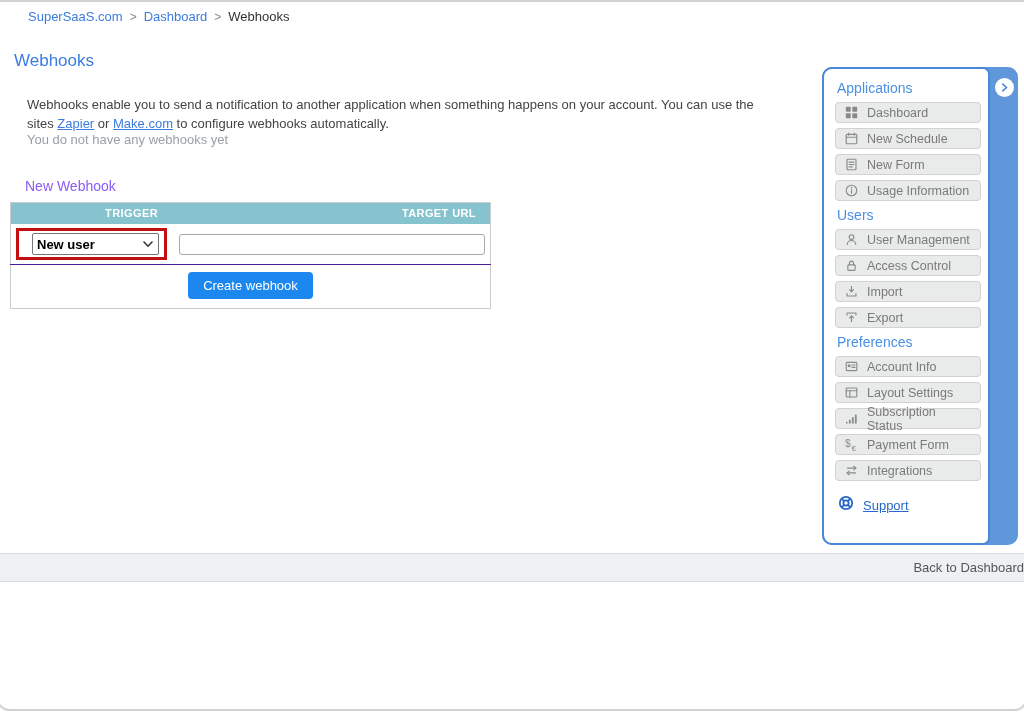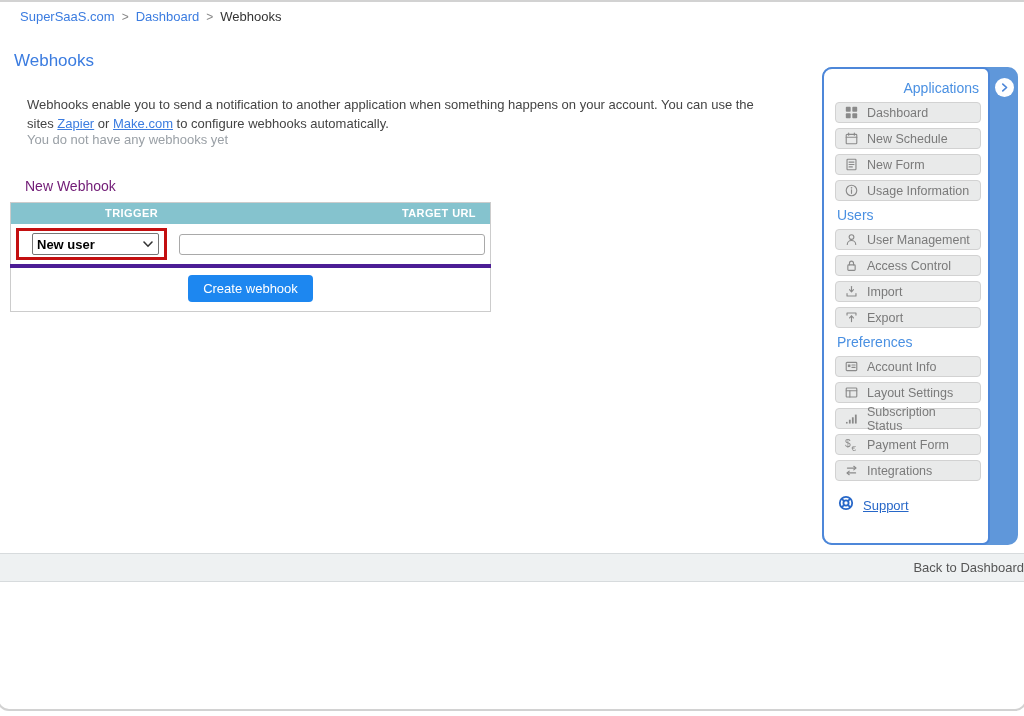--- a/index.html
+++ b/index.html
@@ -5,41 +5,41 @@
   * { margin:0; padding:0; box-sizing:border-box; }
   html,body { width:1024px; height:716px; background:#fff;
     font-family:"Liberation Sans","DejaVu Sans",sans-serif; }
   body { position:relative; overflow:hidden; }
 
   
   .page-card { position:absolute; left:-3px; right:-3px; top:0; height:711px;
     border:2px solid #d2d2d2; border-radius:0 0 12px 12px; pointer-events:none; }
 
   
-  .breadcrumb { position:absolute; left:20px; top:9px; font-size:13px; color:#555; }
+  .breadcrumb { position:absolute; left:28px; top:9px; font-size:13px; color:#555; }
   .breadcrumb a { color:#3b7ce0; text-decoration:none; cursor:pointer; }
   .crumb-sep { color:#888; margin:0 7px; font-size:12px; }
   .crumb-current { color:#333; }
 
   
   .page-title { position:absolute; left:14px; top:51px; font-size:17px; color:#3b7ce0; }
   .intro { position:absolute; left:27px; top:95px; width:752px; font-size:13px;
     color:#444; line-height:19px; }
   .intro a { color:#3b7ce0; text-decoration:underline; cursor:pointer; }
   .empty-state { position:absolute; left:27px; top:132px; font-size:13px; color:#9aa0a6; }
-  .section-title { position:absolute; left:25px; top:178px; font-size:14px; color:#701a75; }
+  .section-title { position:absolute; left:25px; top:178px; font-size:14px; color:#8b5cf6; }
 
   
   .wh-table { position:absolute; left:10px; top:202px; width:477px;
     border-collapse:collapse; background:#fff; border:1px solid #ccc; }
   .wh-table th { background:#85c3ce; color:#fff; font-size:11px; font-weight:bold;
     letter-spacing:.4px; text-align:right; padding:4px 14px 5px; }
   .wh-table th.col-trigger { width:153px; }
   .wh-table td { padding:4px 5px; }
-  .submit-row td { border-top:4px solid #4c1d95; text-align:center; padding:7px 0 9px; }
+  .submit-row td { border-top:1px solid #4c1d95; text-align:center; padding:7px 0 9px; }
 
   .red-box { display:inline-block; border:3px solid #c30f10; padding:2px 5px 2px 13px; }
   .sel-wrap { position:relative; display:inline-block; }
   .sel-wrap select { appearance:none; -webkit-appearance:none; width:127px; height:22px;
     border:1px solid #767676; border-radius:2px; background:#fff; font-weight:bold;
     font-size:13px; font-family:inherit; padding:0 20px 0 4px; color:#000; cursor:pointer; }
   .sel-caret { position:absolute; right:6px; top:8px; pointer-events:none; }
 
   .url-input { width:306px; height:21px; border:1px solid #a9a9a9; border-radius:3px;
     margin-left:2px; font-size:13px; padding:0 5px; }
@@ -50,21 +50,21 @@
   
   .sidebar { position:absolute; left:822px; top:67px; width:196px; height:478px;
     background:#5f97da; border-radius:10px; }
   .sidebar-inner { position:absolute; left:0; top:0; width:168px; height:478px;
     background:#fff; border:2px solid #4d87d9; border-radius:10px 7px 7px 10px;
     padding:9px 9px 8px 11px; }
   .collapse-btn { position:absolute; right:4px; top:11px; width:19px; height:19px;
     background:#fff; border-radius:50%; cursor:pointer; display:flex;
     align-items:center; justify-content:center; }
   .sb-head { color:#4a90e2; font-size:14px; margin:6px 0 6px 2px; }
-  .sb-head.first { margin-top:2px;text-align:right; }
+  .sb-head.first { margin-top:2px; }
   .sb-btn { display:flex; align-items:center; gap:8px; width:146px; height:21px;
     background:#e9eaea; border:1px solid #d2d2d2; border-radius:4px; margin-bottom:5px;
     padding:0 7px; font-size:12.5px; color:#7a7a7a; cursor:pointer; }
   .sb-btn .icon { width:16px; display:flex; justify-content:center; flex:0 0 16px; }
   .support-row { display:flex; align-items:center; gap:9px; margin:14px 0 0 3px; }
   .support-row a { color:#2767c8; font-size:13px; text-decoration:underline; cursor:pointer; }
 
   
   .footer-bar { position:absolute; left:0; top:553px; width:1024px; height:29px;
     background:#eef1f2; border-top:1px solid #d7dbdd; border-bottom:1px solid #d7dbdd;

